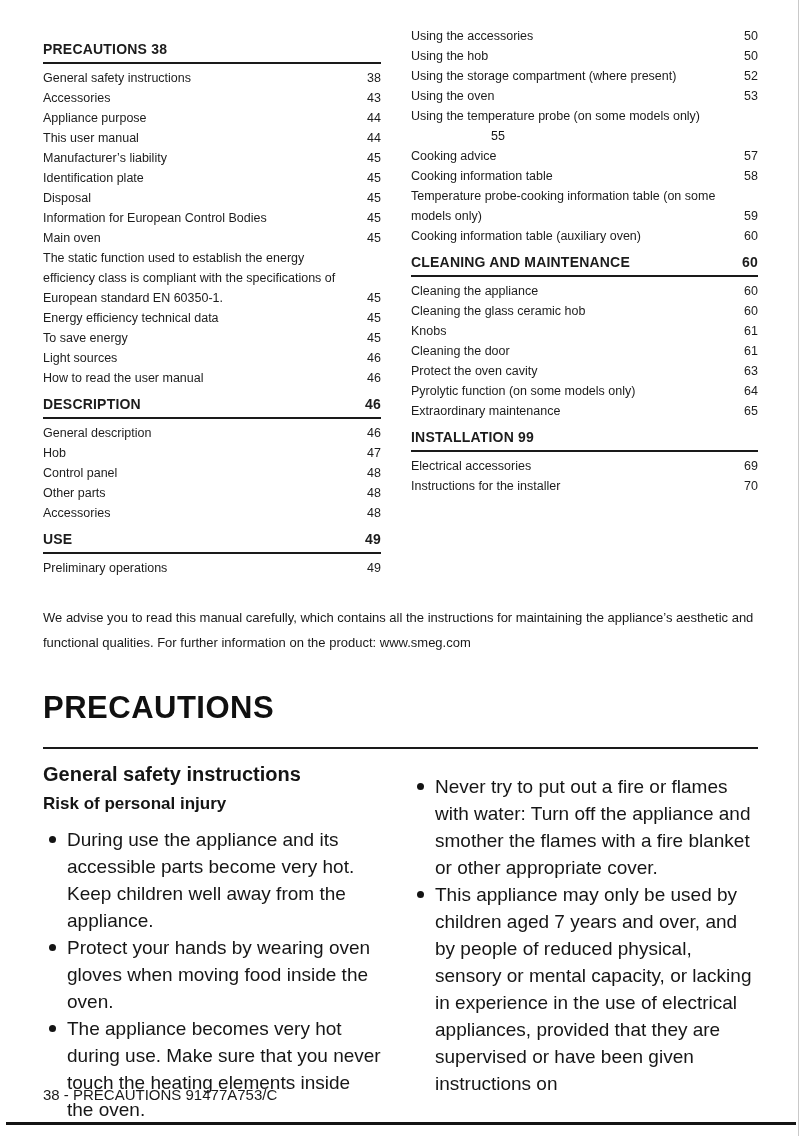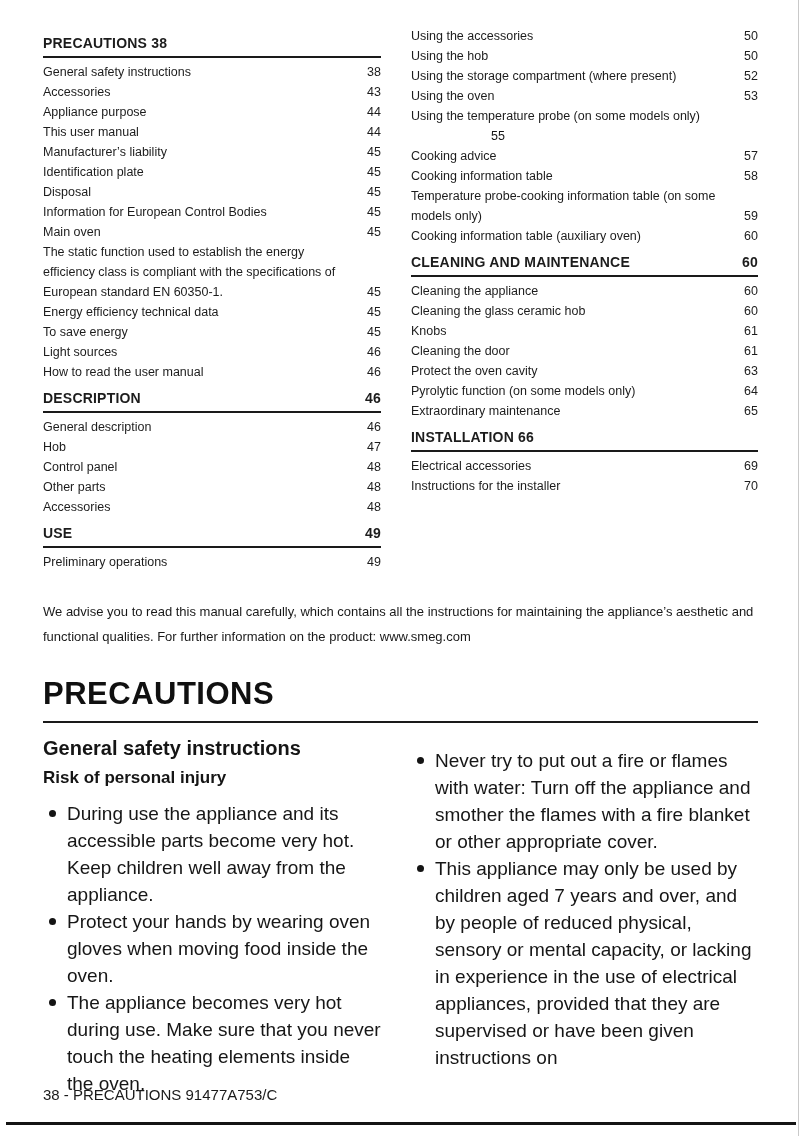--- a/index.html
+++ b/index.html
@@ -14,28 +14,28 @@
 
   
   .toc { display: flex; gap: 30px; }
   .toc-col-left  { width: 338px; flex: none; }
   .toc-col-right { width: 347px; flex: none; }
   .toc-row { display: flex; align-items: flex-end; font-size: 12.5px; line-height: 20px; color: #1c1c1c; }
   .toc-label { flex: 1; }
   .toc-page { margin-left: 8px; white-space: nowrap; }
   .toc-heading { font-size: 14px; font-weight: 700; line-height: 19px; border-bottom: 2px solid #1a1a1a; padding-bottom: 3px; margin: 7px 0 4px 0; letter-spacing: .2px; }
   .toc-heading .toc-page { font-weight: 700; }
-  .toc-col-left .toc-heading:first-child { margin-top: 8px; }
+  .toc-col-left .toc-heading:first-child { margin-top: 14px; }
   .toc-wrap-page { font-size: 12.5px; line-height: 20px; padding-left: 80px; }
 
   
   .intro { margin-top: 27px; font-size: 13px; line-height: 25px; color: #191919; }
 
   
-  .section-title { margin-top: 27px; font-size: 31px; font-weight: 700; letter-spacing: .5px; color: #101010; padding-bottom: 9px; border-bottom: 2px solid #1a1a1a; }
+  .section-title { margin-top: 35px; font-size: 31px; font-weight: 700; letter-spacing: .5px; color: #101010; padding-bottom: 21px; border-bottom: 2px solid #1a1a1a; }
   .body-cols { display: flex; gap: 30px; margin-top: 12px; }
   .body-col-left  { width: 338px; flex: none; }
   .body-col-right { width: 347px; flex: none; }
   .body-h2 { font-size: 20px; font-weight: 700; margin: 2px 0 8px 0; }
   .body-h3 { font-size: 17px; font-weight: 700; margin: 4px 0 9px 0; }
   .bullets { list-style: none; margin-top: 12px; }
   .bullet-item { display: flex; font-size: 19px; line-height: 27px; color: #161616; }
   .dot { flex: none; width: 7px; height: 7px; border-radius: 50%; background: #141414; margin: 10px 11px 0 6px; }
   .bullet-text { flex: 1; }
 
@@ -206,21 +206,21 @@
         </div>
         <div class="toc-row">
           <span class="toc-label">Pyrolytic function (on some models only)</span>
           <span class="toc-page">64</span>
         </div>
         <div class="toc-row">
           <span class="toc-label">Extraordinary maintenance</span>
           <span class="toc-page">65</span>
         </div>
         <div class="toc-row toc-heading">
-          <span class="toc-label">INSTALLATION 66</span>
+          <span class="toc-label">INSTALLATION 99</span>
         </div>
         <div class="toc-row">
           <span class="toc-label">Electrical accessories</span>
           <span class="toc-page">69</span>
         </div>
         <div class="toc-row">
           <span class="toc-label">Instructions for the installer</span>
           <span class="toc-page">70</span>
         </div>
       </div>

